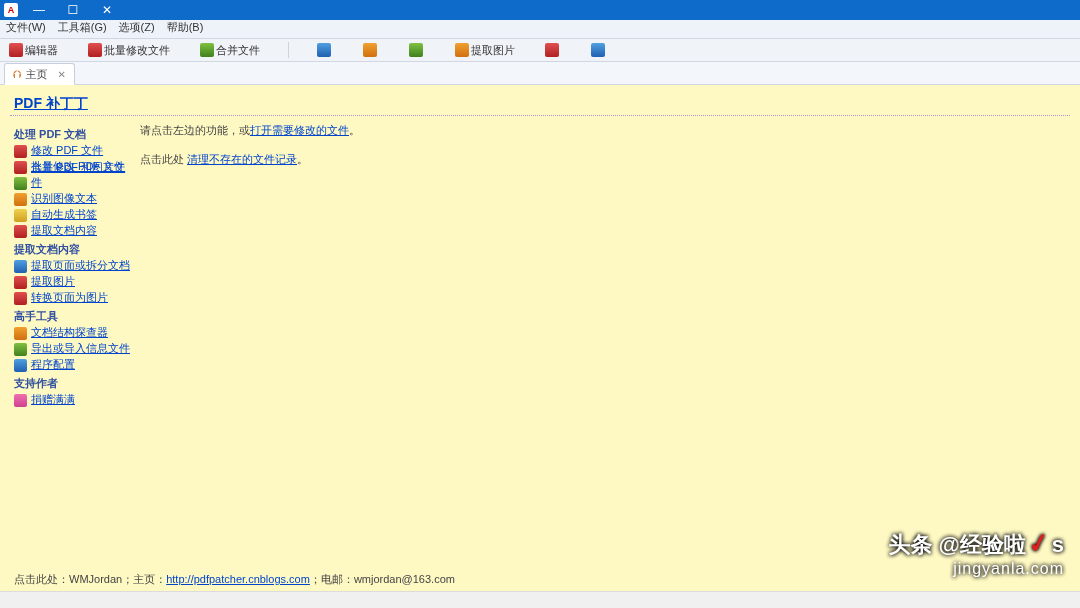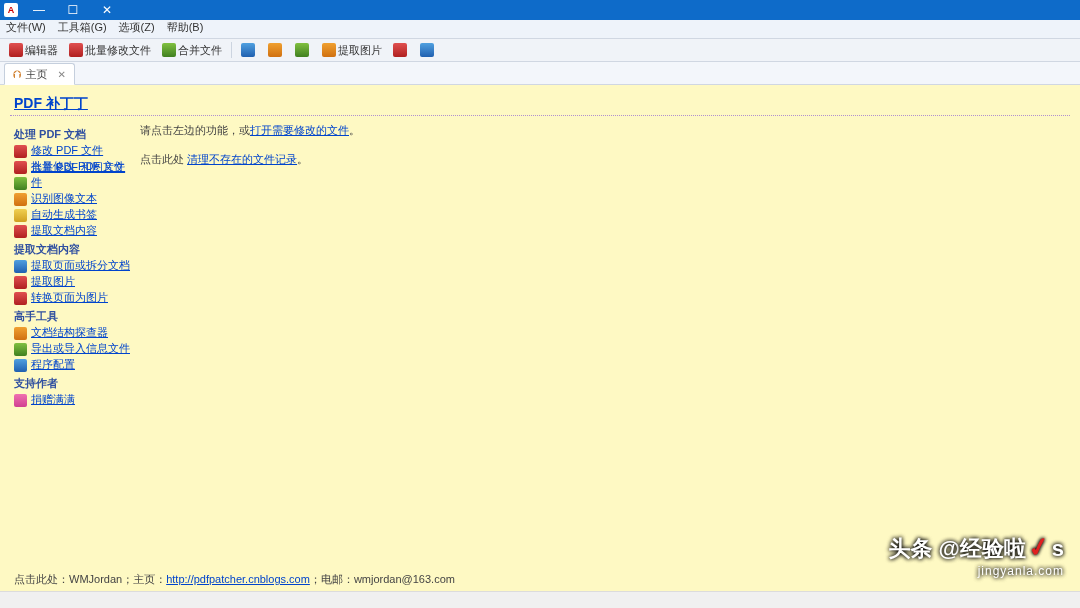--- a/index.html
+++ b/index.html
@@ -5,21 +5,21 @@
 html,body{margin:0;padding:0;font-family:"Microsoft YaHei",SimSun,Arial,sans-serif;font-size:11px;background:#fff;width:1080px;height:608px;overflow:hidden}
 a{color:#0044cc;text-decoration:underline;cursor:pointer}
 .titlebar{height:20px;background:#0e6bc9;color:#fff;display:flex;align-items:center;padding-left:4px}
 .titlebar .ico{width:14px;height:14px;background:#fff;border-radius:2px;display:inline-flex;align-items:center;justify-content:center;margin-right:4px;color:#c00;font-weight:bold;font-size:9px}
 .titlebar .ttl{flex:1;font-size:11px}
 .winbtns{display:flex;height:100%}
 .winbtn{width:34px;display:flex;align-items:center;justify-content:center;color:#fff;font-size:12px}
 .winbtn.close{background:transparent}
 .menubar{height:18px;background:#eef3fa;border-bottom:1px solid #d0d7e2;display:flex;padding-left:6px;font-size:11px;color:#333}
 .menubar span{margin-right:12px;cursor:default}
-.toolbar{height:22px;background:#f0f3f8;border-bottom:1px solid #d0d7e2;display:flex;align-items:center;padding-left:4px;gap:1px}
+.toolbar{height:22px;background:#f0f3f8;border-bottom:1px solid #d0d7e2;display:flex;align-items:center;padding-left:4px;gap:20px}
 .tbtn{height:18px;display:flex;align-items:center;padding:0 4px;font-size:11px;color:#333;border:1px solid transparent;border-radius:2px}
 .tico{width:14px;height:14px;display:inline-block;border-radius:2px;margin-right:2px}
 .ic-red{background:linear-gradient(#e05050,#b02020)}
 .ic-green{background:linear-gradient(#80c040,#408020)}
 .ic-blue{background:linear-gradient(#50a0e0,#2060b0)}
 .ic-orange{background:linear-gradient(#f0a030,#d07010)}
 .ic-yellow{background:linear-gradient(#f0d050,#d0a020)}
 .ic-pink{background:linear-gradient(#f070b0,#d04090)}
 .sep{width:1px;height:16px;background:#ccd4e0;margin:0 3px}
 .tabstrip{height:22px;background:#f3f6fb;border-bottom:1px solid #d0d7e2;display:flex;align-items:flex-end;padding-left:4px}
@@ -34,21 +34,21 @@
 .srow{display:flex;align-items:flex-end;height:15px;margin-bottom:1px}
 .srow .si{width:13px;height:13px;display:inline-block;border-radius:2px;margin-right:4px;flex-shrink:0}
 .srow a{font-size:11px}
 .main{position:absolute;left:140px;top:38px;right:14px;font-size:11px;color:#444}
 .main p{margin:0 0 14px 0}
 .footer{position:absolute;left:14px;bottom:4px;font-size:11px;color:#444}
 .footer a{color:#0044cc}
 .statusbar{height:20px;background:#f0f0f0;border-top:1px solid #dcdcdc}
 .watermark{position:absolute;right:16px;bottom:30px;text-align:right;color:#fff;text-shadow:0 0 4px #000,0 0 4px #000;pointer-events:none}
 .watermark .l1{font-size:22px;font-weight:bold}
-.watermark .l2{font-size:12px;letter-spacing:1px}
+.watermark .l2{font-size:16px;letter-spacing:1px}
 .watermark .ck{display:inline-block;transform:rotate(-10deg);color:#e02020;font-size:26px;font-weight:bold;margin:0 2px}
 </style>
 </head>
 <body>
 
 <div class="titlebar">
   <span class="ico">A</span>
   <div class="winbtns">
     <div class="winbtn">—</div>
     <div class="winbtn">☐</div>

